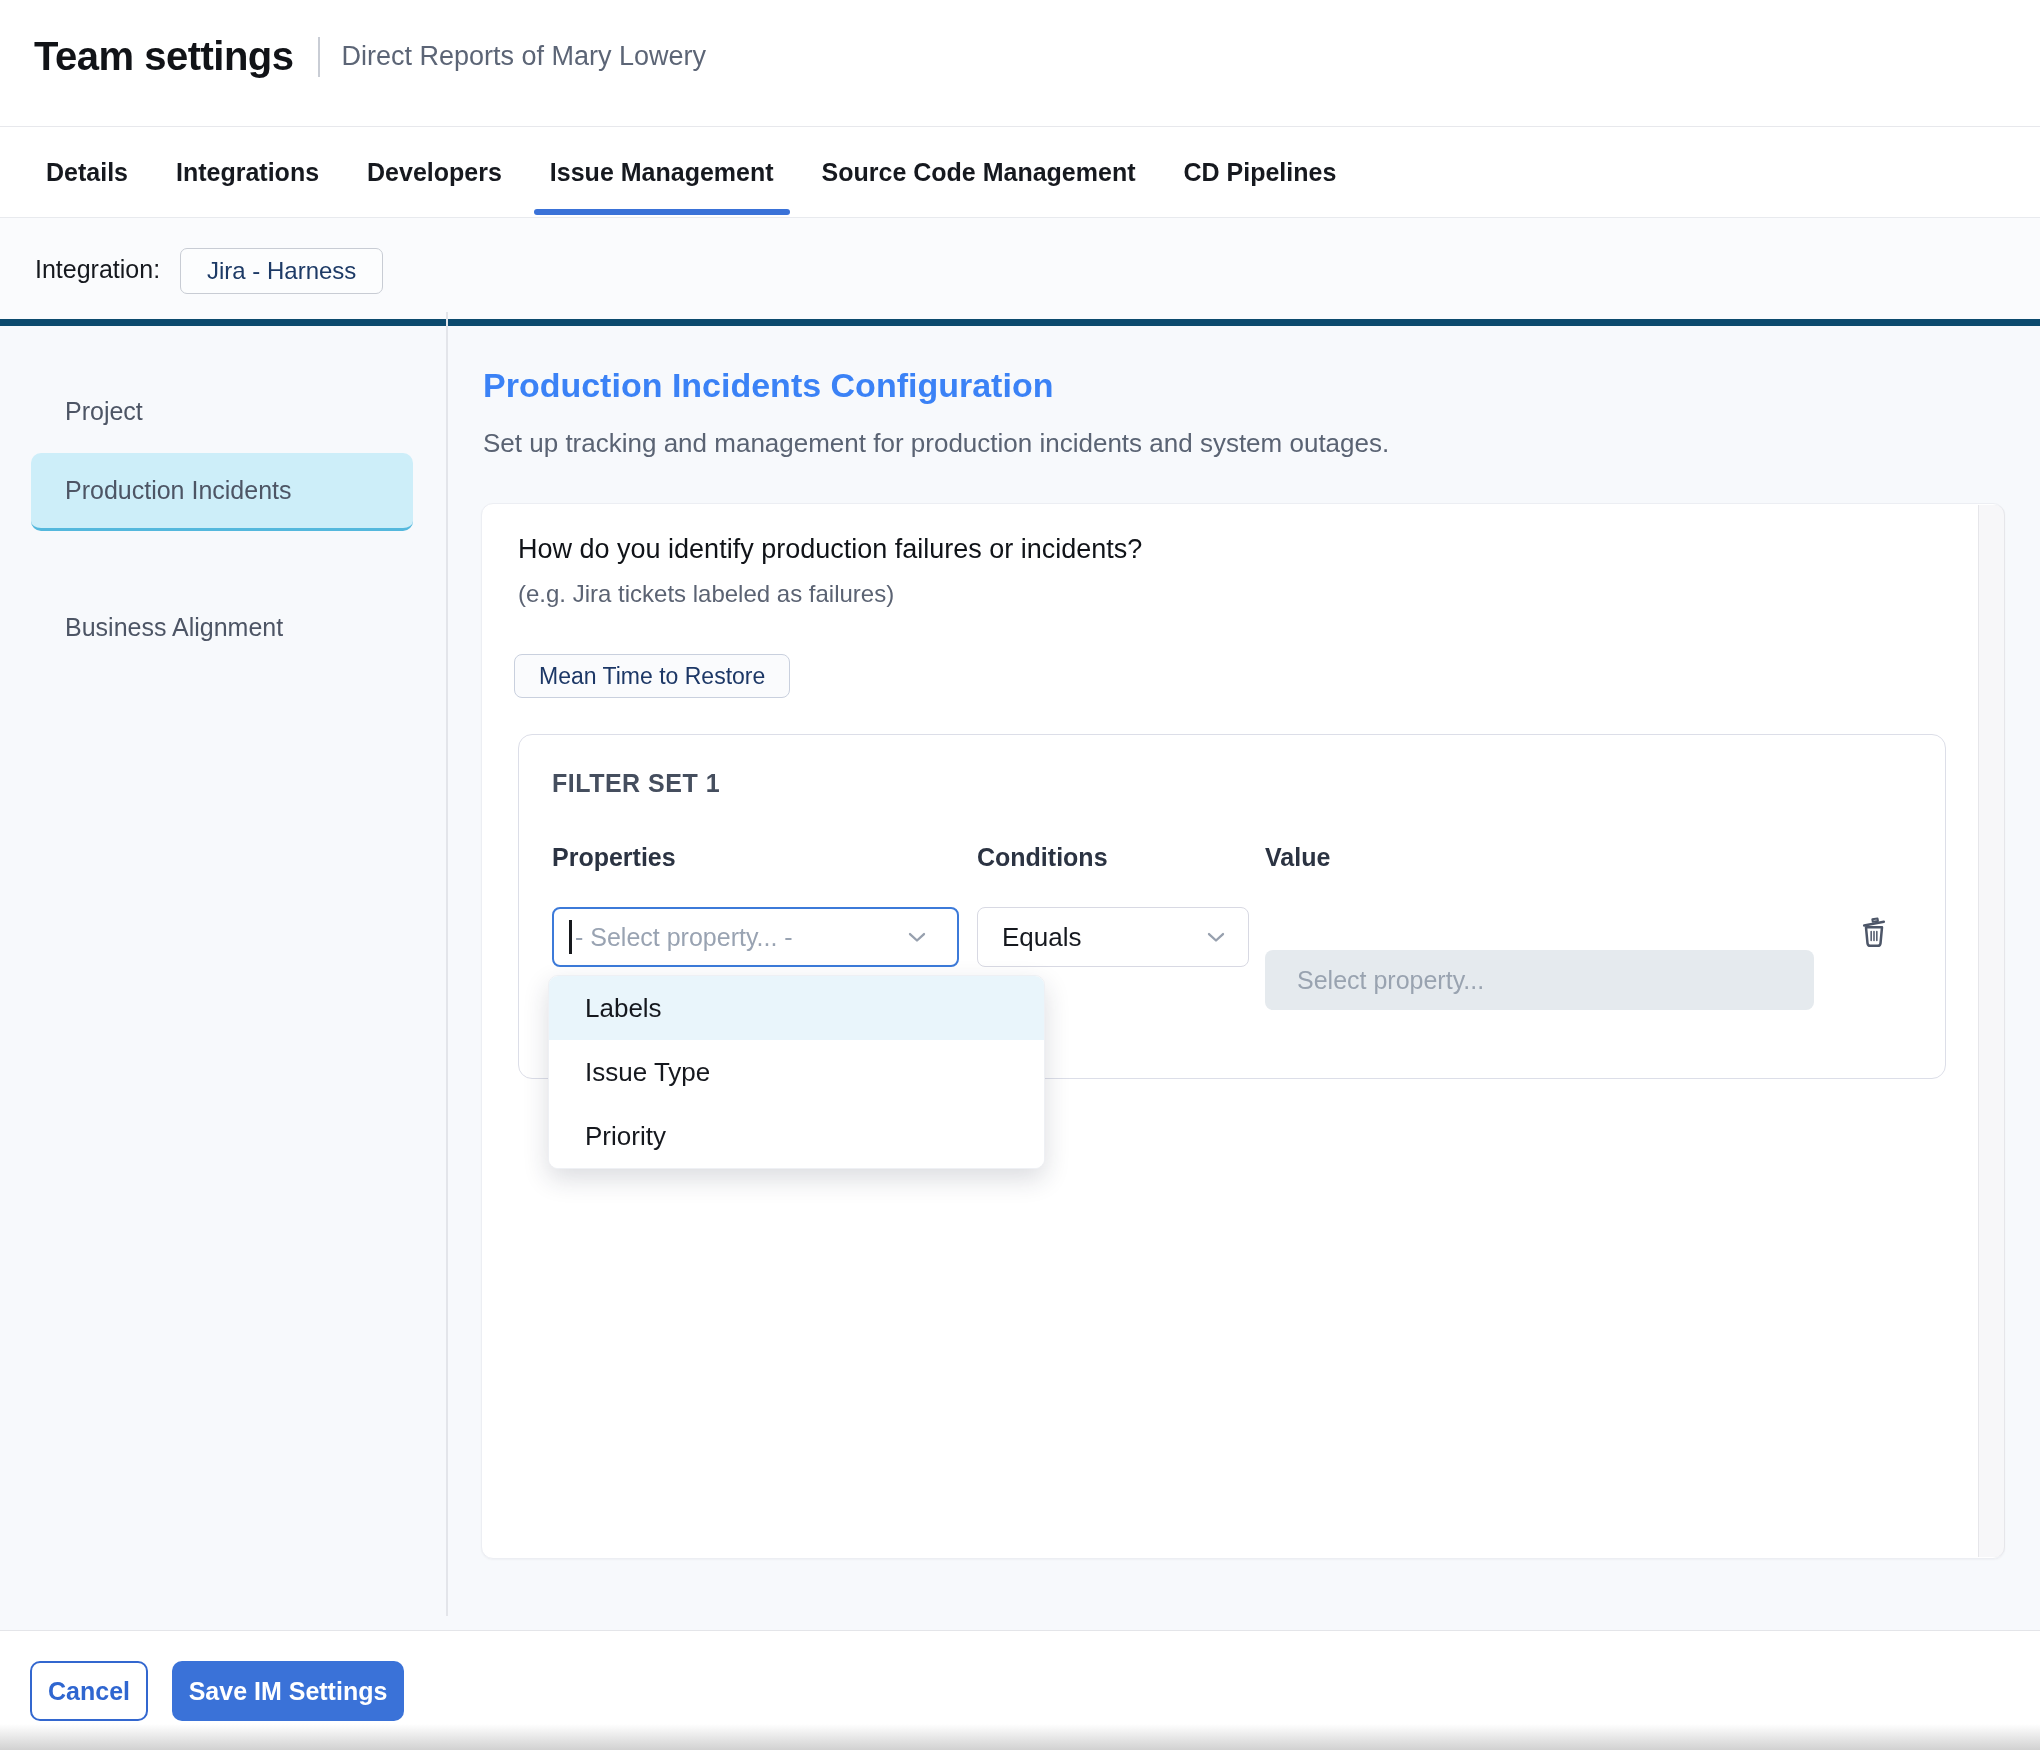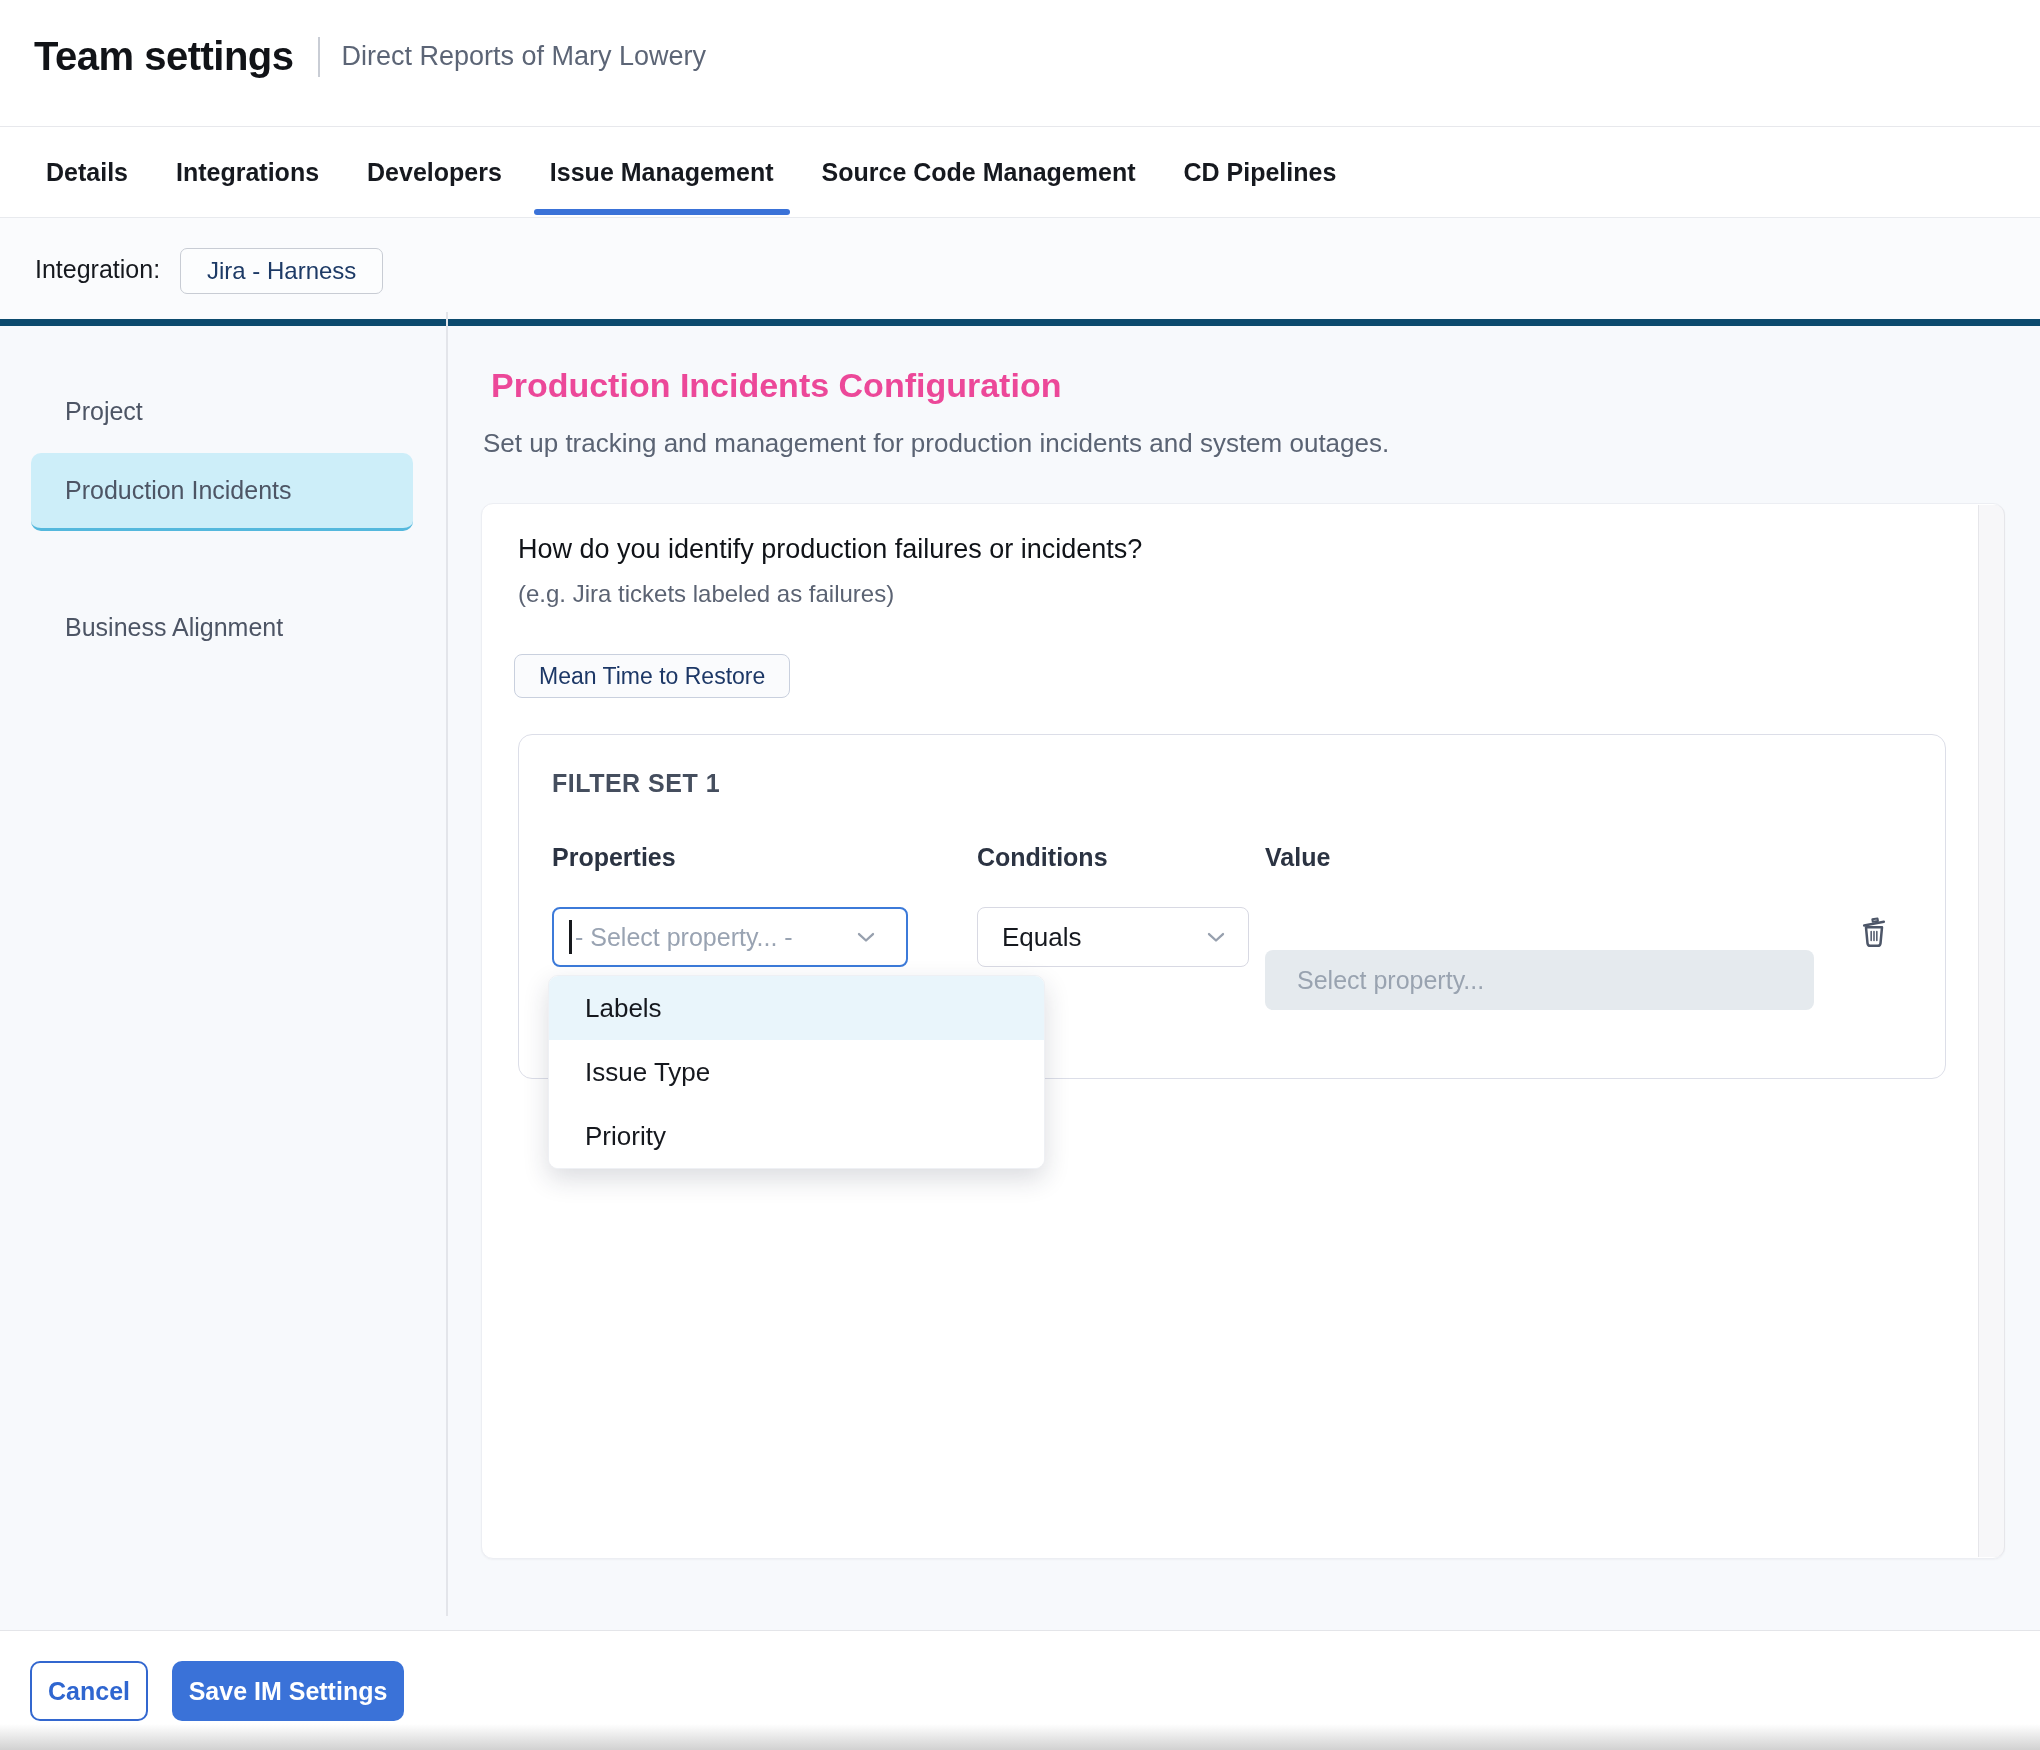--- a/index.html
+++ b/index.html
@@ -30,39 +30,39 @@
   
   .sidebar { position:absolute; left:0; top:312px; width:448px; height:1304px; }
   .sidebar-divider { position:absolute; right:0; top:0; width:2px; height:100%; background:#e3e5ea; }
   .side-item { position:absolute; left:31px; width:382px; height:78px; display:flex; align-items:center; padding-left:34px; font-size:25px; color:#4d5565; border-radius:10px; cursor:pointer; }
   .side-item.item-0 { top:60px; }
   .side-item.item-1 { top:141px; }
   .side-item.item-2 { top:276px; }
   .side-item.active { background:#cdeef9; border-bottom:3px solid #54b8dd; }
 
   
-  .content-title { position:absolute; left:483px; top:366px; font-size:34px; font-weight:700; color:#ec4899;margin-left:8px; }
+  .content-title { position:absolute; left:483px; top:366px; font-size:34px; font-weight:700; color:#3b82f6; }
   .content-subtitle { position:absolute; left:483px; top:428px; font-size:26px; color:#5a6373; }
 
   
   .config-card { position:absolute; left:481px; top:503px; width:1524px; height:1056px; background:#ffffff; border:1px solid #eceef3; border-radius:12px; box-shadow:0 1px 2px rgba(16,24,40,.04); }
   .question { position:absolute; left:36px; top:30px; font-size:27px; font-weight:400; color:#101318; }
   .hint { position:absolute; left:36px; top:76px; font-size:24px; color:#5b6373; }
   .metric-chip { position:absolute; left:32px; top:150px; height:44px; padding:0 24px; display:flex; align-items:center; background:#fafbfd; border:1px solid #c9d0de; border-radius:8px; font-size:23px; color:#1c3766; cursor:pointer; }
 
   
   .filter-card { position:absolute; left:36px; top:230px; width:1428px; height:345px; background:#ffffff; border:1px solid #dcdee8; border-radius:14px; }
   .filter-title { position:absolute; left:33px; top:34px; font-size:25px; font-weight:700; letter-spacing:0.5px; color:#454e5e; }
   .col-header { position:absolute; top:108px; font-size:25px; font-weight:700; color:#2b3342; }
   .col-properties { left:33px; }
   .col-conditions { left:458px; }
   .col-value { left:746px; }
 
   .control { position:absolute; top:172px; height:60px; display:flex; align-items:center; border-radius:8px; background:#ffffff; }
-  .prop-select { left:33px; width:356px; border:2.5px solid #3c7ad9; padding-left:15px; cursor:text;text-align:center; }
+  .prop-select { left:33px; width:407px; border:2.5px solid #3c7ad9; padding-left:15px; cursor:text;text-align:center; }
   .text-cursor { width:3px; height:34px; background:#17191d; margin-right:3px; }
   .prop-placeholder { font-size:25px; color:#99a3b2; }
   .cond-select { left:458px; width:272px; border:1.5px solid #d8d9e3; padding-left:24px; cursor:pointer; }
   .cond-value { font-size:26px; color:#15181e; }
   .chevron { position:absolute; top:50%; transform:translateY(-50%); line-height:0; }
   .prop-select .chevron { right:26px; }
   .cond-select .chevron { right:18px; }
   .value-input { left:746px; width:549px; border:none; background:#e5eaee; padding:0 32px; font-size:25px; color:#30363f; font-family:Liberation Sans, sans-serif;margin-top:43px; }
   .value-input::placeholder { color:#99a3b0; opacity:1; }
   .delete-btn { position:absolute; left:1333px; top:174px; width:44px; height:44px; display:flex; align-items:center; justify-content:center; cursor:pointer; background:none; border:none; }

